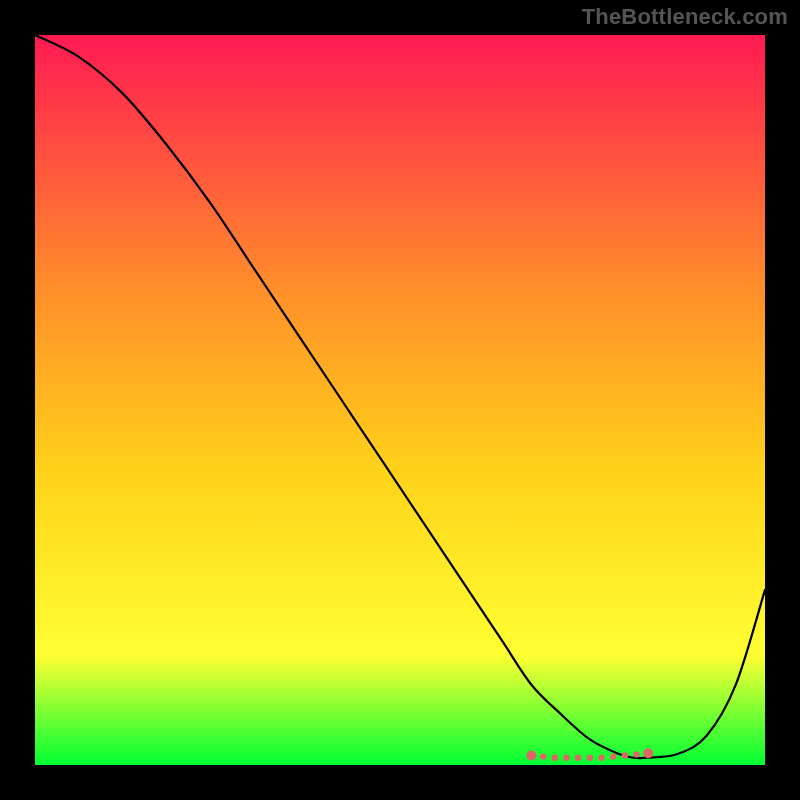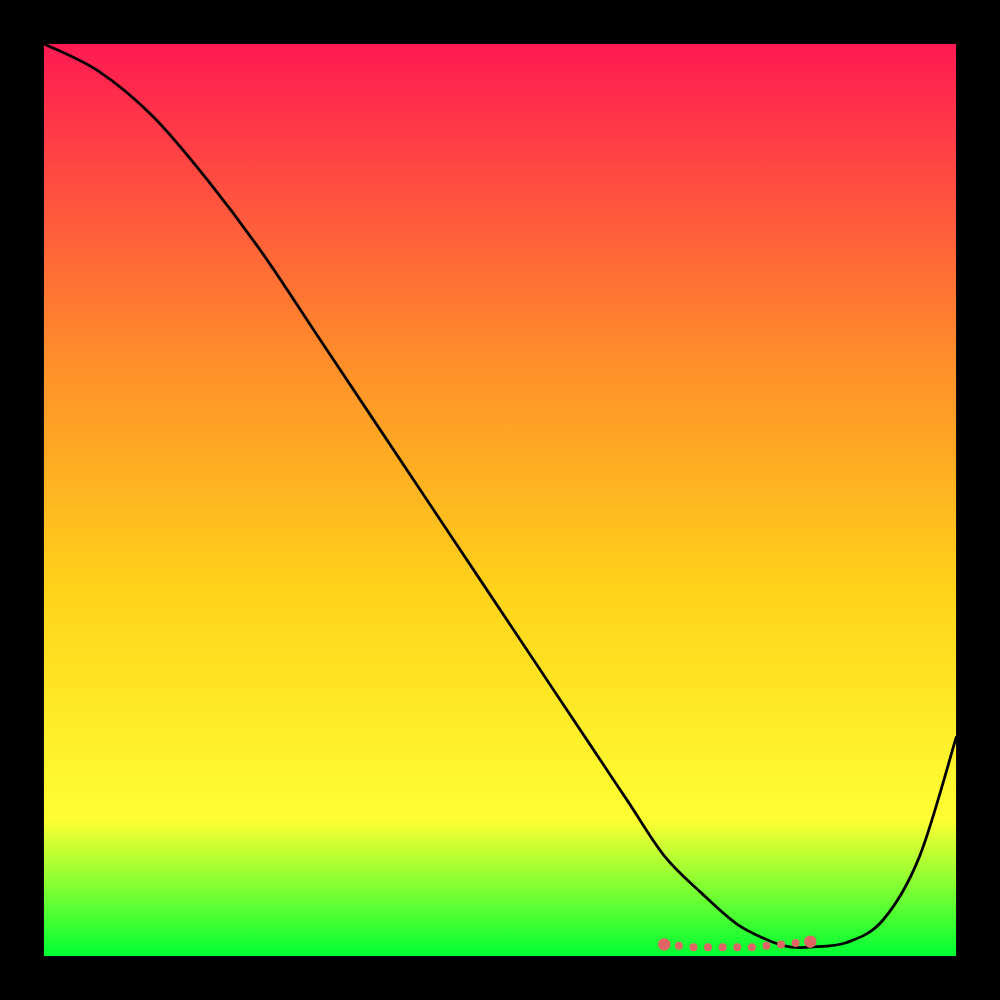--- a/index.html
+++ b/index.html
@@ -37,20 +37,21 @@
   .plot svg {
     display: block;
     width: 730px;
     height: 730px;
   }
 </style>
 </head>
 <body>
 
 <div class="frame">
+  <div class="watermark">TheBottleneck.com</div>
   <div class="plot">
     <svg viewBox="0 0 730 730">
       <defs>
         <linearGradient id="bg" x1="0" y1="0" x2="0" y2="1">
           <stop id="g0" offset="0%" stop-color="#ff1a52"></stop>
           <stop id="g1" offset="35%" stop-color="#ff8f2a"></stop>
           <stop id="g2" offset="60%" stop-color="#ffd31a"></stop>
           <stop id="g3" offset="85%" stop-color="#ffff33"></stop>
           <stop id="g4" offset="100%" stop-color="#00ff33"></stop>
         </linearGradient>

